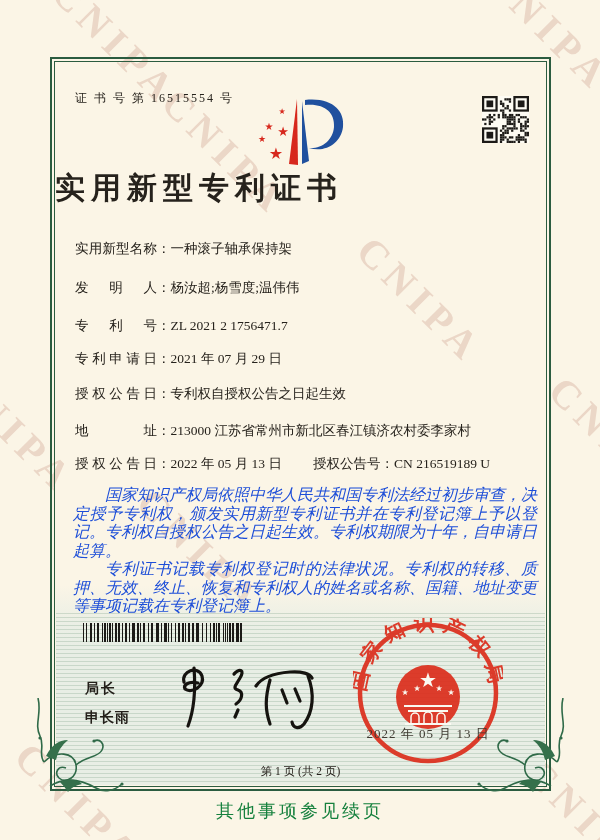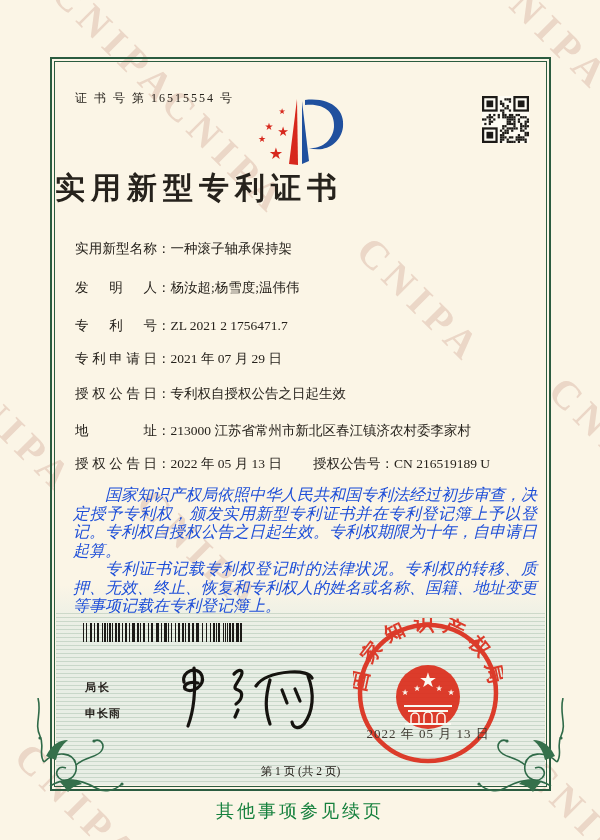--- a/index.html
+++ b/index.html
@@ -23,21 +23,21 @@
   .title{position:absolute;left:0;top:106px;width:100%;font-size:30px;
          font-weight:600;letter-spacing:6px;}
   .frow{position:absolute;left:20px;font-size:13.5px;white-space:nowrap;}
   .flabel{display:inline-block;width:82px;text-align:justify;text-align-last:justify;}
   .grant{position:absolute;left:238px;top:0;}
   .paras{position:absolute;left:18px;top:424px;width:464px;font-size:16px;line-height:18.5px;
          text-align:justify;font-style:italic;color:#1d4ed8;}
   .paras p{margin:0;text-indent:2em;}
   .barcode{position:absolute;left:28px;top:561px;}
   .director{position:absolute;left:30px;top:618px;font-family:"Liberation Sans","DejaVu Sans",sans-serif;
-            font-weight:700;font-size:11px;letter-spacing:2px;color:#24201b;}
+            font-weight:700;font-size:14px;letter-spacing:2px;color:#24201b;}
   .director .name{margin-top:11px;letter-spacing:1px;}
   .sig{position:absolute;left:103px;top:576px;}
   .seal{position:absolute;left:298px;top:556px;width:150px;height:150px;z-index:3;}
   .seal-date{position:absolute;left:273px;top:663px;width:200px;text-align:center;font-size:13px;
              letter-spacing:1px;color:#3e3a31;z-index:4;}
   .page-num{position:absolute;left:0;top:702px;width:100%;text-align:center;font-size:11.5px;z-index:4;}
   .flourish{position:absolute;z-index:5;}
   .fl-left{left:30px;top:698px;}
   .fl-right{left:476px;top:698px;transform:scaleX(-1);}
   .note{position:absolute;left:0;top:799px;width:100%;text-align:center;font-size:18px;

